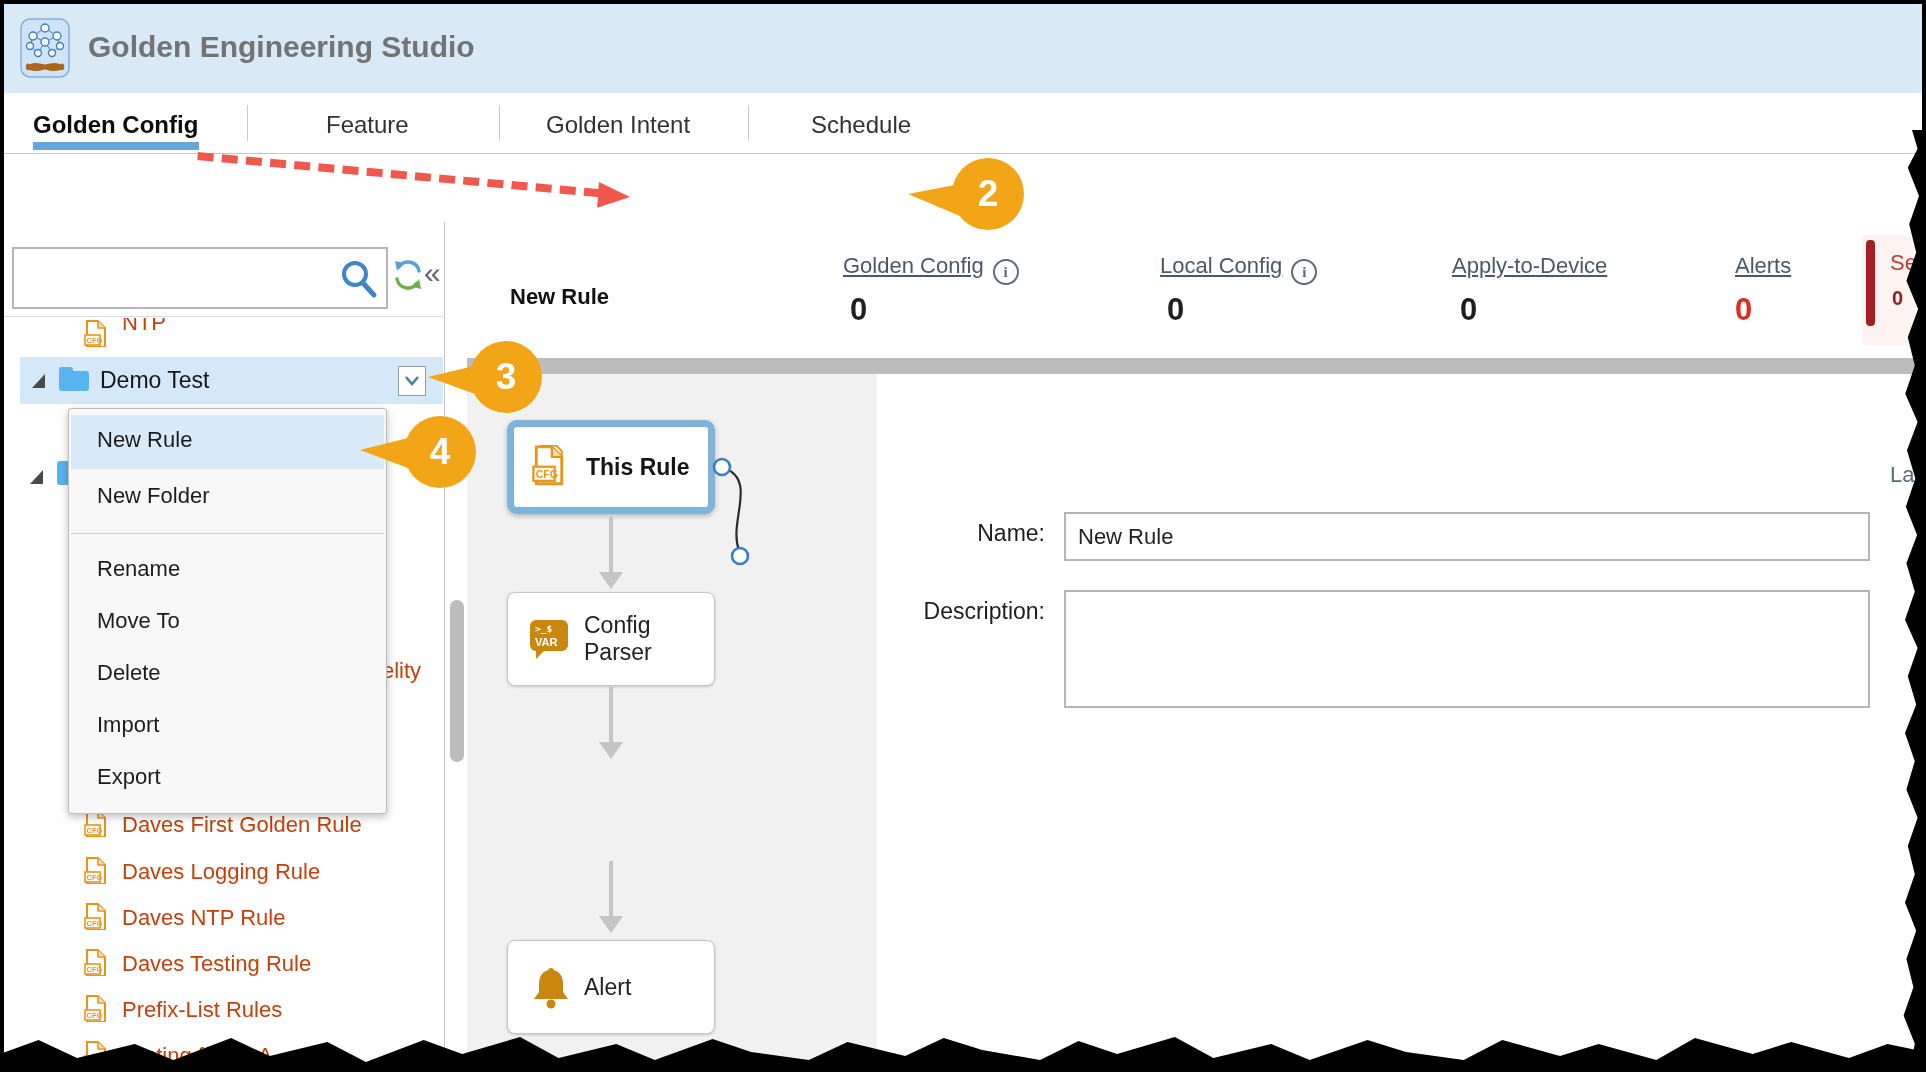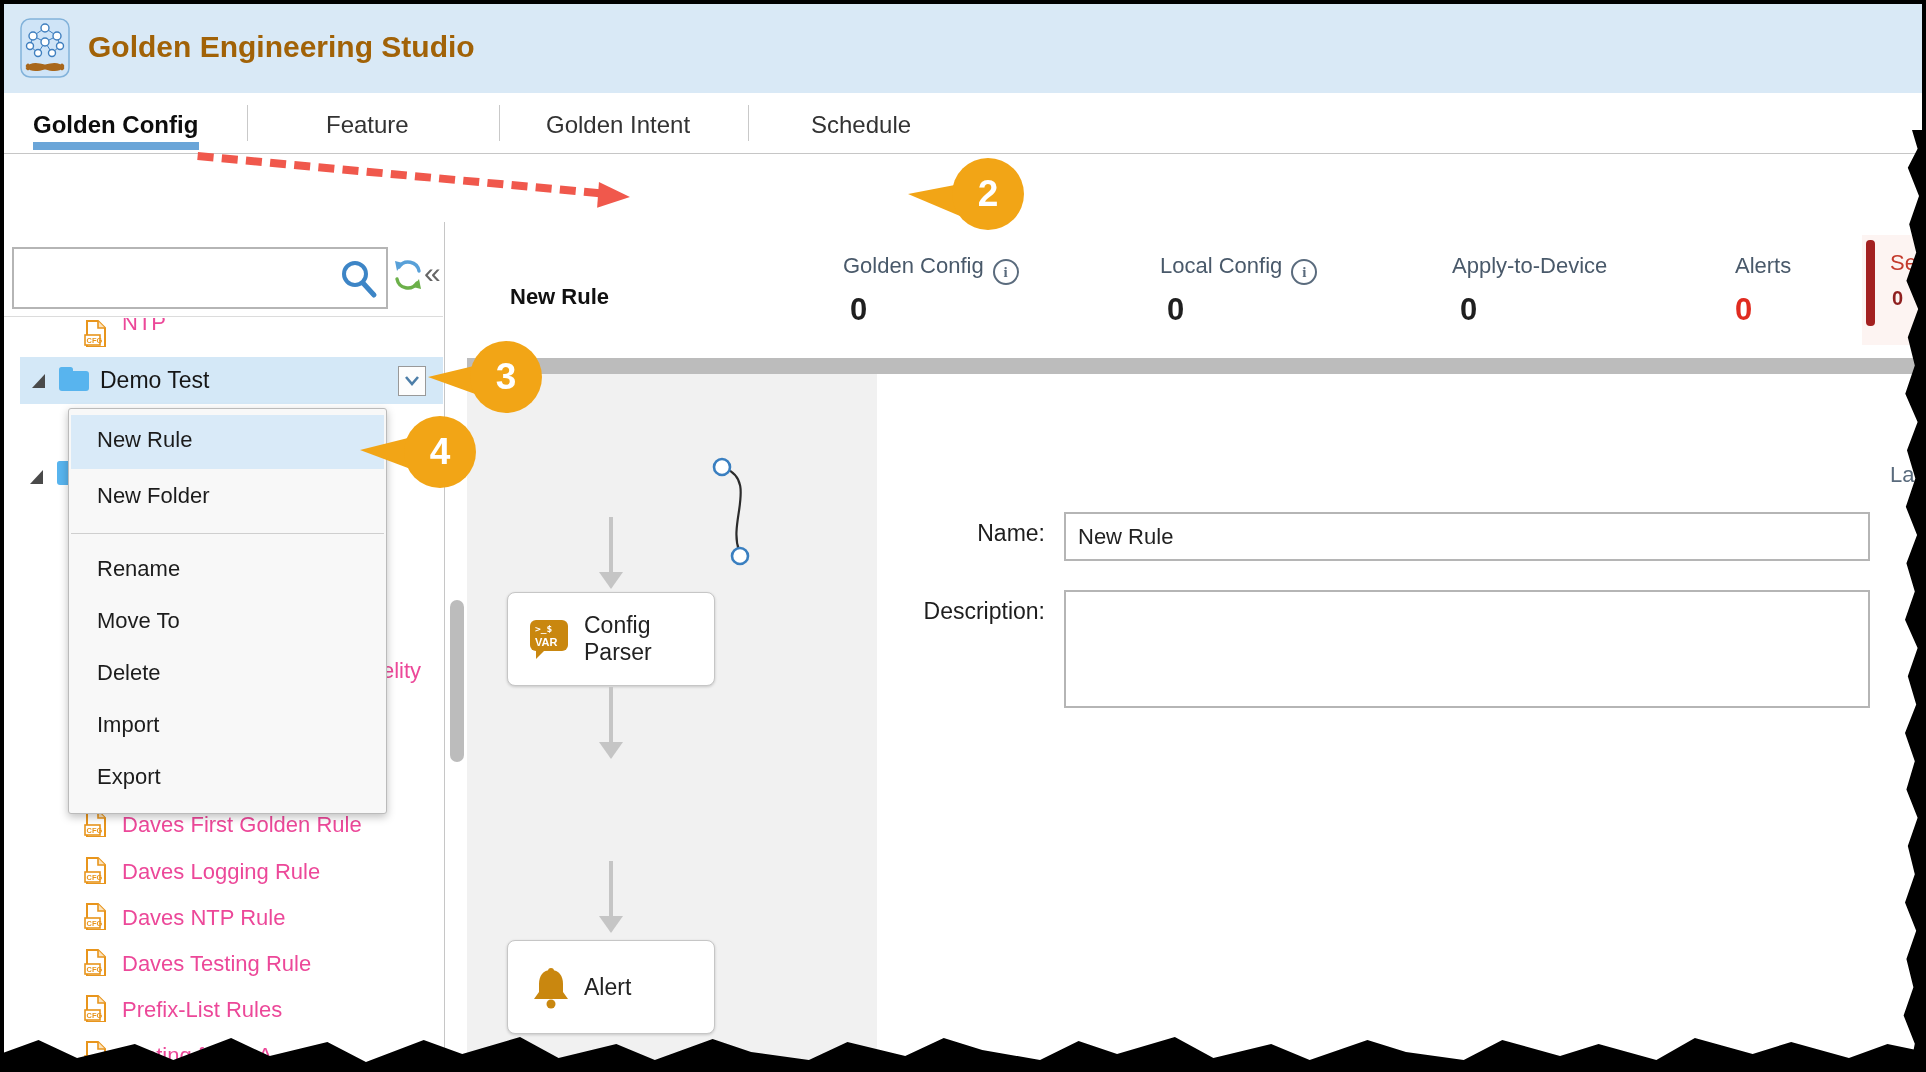--- a/index.html
+++ b/index.html
@@ -2,40 +2,40 @@
 <html><head>
 <meta charset="utf-8">
 <style>
   html,body{margin:0;padding:0;background:#555;}
   #screen{position:relative;width:1926px;height:1072px;background:#000;overflow:hidden;
           font-family:"Liberation Sans","DejaVu Sans",sans-serif;color:#1d1d1d;}
   .abs{position:absolute;}
   #base{position:absolute;left:4px;top:4px;right:4px;bottom:4px;background:#fff;}
   
   #hdr{left:4px;top:4px;width:1918px;height:89px;background:#d9e9f6;}
-  #hdr-title{left:84px;top:26px;font-size:30px;font-weight:bold;color:#a16207;}
+  #hdr-title{left:84px;top:26px;font-size:30px;font-weight:bold;color:#737373;}
   
   #tabrow{left:4px;top:93px;width:1918px;height:60px;background:#fff;border-bottom:1px solid #c6c6c6;}
   #subtabrow{left:4px;top:154px;width:1918px;height:67px;background:#fff;border-bottom:1px solid #d2d2d2;}
   .tab{font-size:24px;color:#333;top:18px;cursor:pointer;}
   .tab.active{font-weight:bold;color:#0d0d0d;}
   .vdiv{width:1px;background:#c9c9c9;}
   .underline{height:8px;background:#6aa5d8;}
   .subtab{font-size:24px;color:#333;top:22px;}
   .subtab.active{font-weight:bold;color:#0d0d0d;}
   
   #sidebar{left:4px;top:222px;width:440px;height:846px;background:#fff;border-right:1px solid #c6c6c6;}
   #searchbox{left:8px;top:25px;width:376px;height:62px;border:2px solid #b5b5b5;background:#fff;box-sizing:border-box;}
   #searchbox input{position:absolute;left:14px;top:6px;width:300px;height:44px;border:none;outline:none;
      font-size:22px;font-family:"Liberation Sans",sans-serif;color:#333;background:transparent;}
   #searchbox input::placeholder{font-style:italic;color:#8f8f8f;}
   #collapse{font-size:30px;color:#666;}
   #side-div{left:0;top:94px;width:439px;height:1px;background:#dcdcdc;}
   #tree{left:0;top:96px;width:439px;height:750px;overflow:hidden;}
-  .trow-label{font-size:22px;color:#ec4899;}
+  .trow-label{font-size:22px;color:#c2410c;}
   #demo-row{left:16px;top:39px;width:423px;height:47px;background:#d4e8f7;}
   #demo-label{left:80px;top:10px;font-size:23px;color:#161616;}
   #dd-btn{left:378px;top:9px;width:28px;height:30px;background:#fdfdfd;border:1px solid #999;box-sizing:border-box;cursor:pointer;}
   
   #menu{left:64px;top:90px;width:317px;height:404px;background:#f8f8f8;border:1px solid #bbb;border-radius:3px;
         box-shadow:0 3px 8px rgba(0,0,0,.25);z-index:5;}
   .mitem{left:0;width:100%;height:30px;font-size:22px;color:#1c1c1c;cursor:pointer;}
   .mitem span{position:absolute;left:28px;top:0;}
   #mi-hl{left:2px;top:6px;width:313px;height:54px;background:#d9eaf8;}
   #menu-sep{left:2px;top:124px;width:313px;height:1px;background:#cfcfcf;}
@@ -44,21 +44,21 @@
   .badge .circ{position:absolute;width:72px;height:72px;border-radius:50%;background:#f2a516;color:#fff;
      font-size:37px;font-weight:bold;text-align:center;line-height:72px;}
   .badge .tail{position:absolute;width:0;height:0;}
   
   #red-line{left:198px;top:152px;width:404px;border-top:8px dashed #f0584c;transform:rotate(5.3deg);transform-origin:left top;z-index:9;}
   #red-head{left:598px;top:183px;width:0;height:0;border-left:32px solid #f0584c;border-top:13px solid transparent;
      border-bottom:13px solid transparent;transform:rotate(4deg);z-index:9;}
   
   #stats{left:445px;top:222px;width:1477px;height:135px;background:#fff;}
   #rule-title{left:65px;top:62px;font-size:22px;font-weight:bold;color:#111;}
-  .stat-label{font-size:22px;color:#49596a;top:31px;}
+  .stat-label{font-size:22px;color:#49596a;top:31px;text-decoration:underline;}
   .stat-value{font-size:31px;font-weight:bold;color:#1f1f1f;top:70px;}
   .info-i{display:inline-block;width:22px;height:22px;border:2px solid #5a6b7d;border-radius:50%;
      font-family:"Liberation Serif",serif;font-size:15px;font-weight:bold;color:#5a6b7d;text-align:center;
      line-height:22px;vertical-align:-4px;margin-left:9px;}
   #sev-panel{left:1417px;top:13px;width:64px;height:110px;background:#fdf4f2;}
   #sev-bar{left:4px;top:5px;width:9px;height:86px;border-radius:4px;background:#a32020;}
   #sev-label{left:28px;top:15px;font-size:22px;color:#c43b2d;}
   #sev-value{left:30px;top:52px;font-size:20px;font-weight:bold;color:#8f1f1f;}
   
   #hbar{left:467px;top:358px;width:1455px;height:16px;background:#bcbcbc;}
@@ -284,20 +284,27 @@
       <div class="abs" id="sev-label">Se</div>
       <div class="abs" id="sev-value">0</div>
     </div>
   </div>
 
   <div class="abs" id="hbar"></div>
   <div class="abs" id="vthumb"></div>
 
   <div class="abs" id="flowpanel"></div>
 
+  <div class="abs node sel" style="top:420px">
+    <svg class="abs" style="left:18px;top:18px" width="34" height="42" viewBox="0 0 24 29">
+      <path d="M6,0 h11 l4,4 v20 h-15 z" fill="#fff" stroke="#e8951c" stroke-width="1.4"></path>
+      <use href="#cfg-doc"></use>
+    </svg>
+    <div class="node-label">This Rule</div>
+  </div>
 
   <div class="abs varrow-line" style="top:517px;height:56px"></div>
   <div class="abs varrow-head" style="top:572px"></div>
 
   <div class="abs node" style="top:592px">
     <svg class="abs" style="left:20px;top:26px" width="42" height="42" viewBox="0 0 42 42">
       <rect x="2" y="1" width="38" height="31" rx="6" fill="#c9870f"></rect>
       <polygon points="8,30 8,40 18,30" fill="#c9870f"></polygon>
       <text x="7" y="13" font-size="9.5" font-weight="bold" fill="#fff" font-family="DejaVu Sans Mono,monospace">&gt;_$</text>
       <text x="7" y="27" font-size="11" font-weight="bold" fill="#fff" font-family="Liberation Sans,sans-serif">VAR</text>

